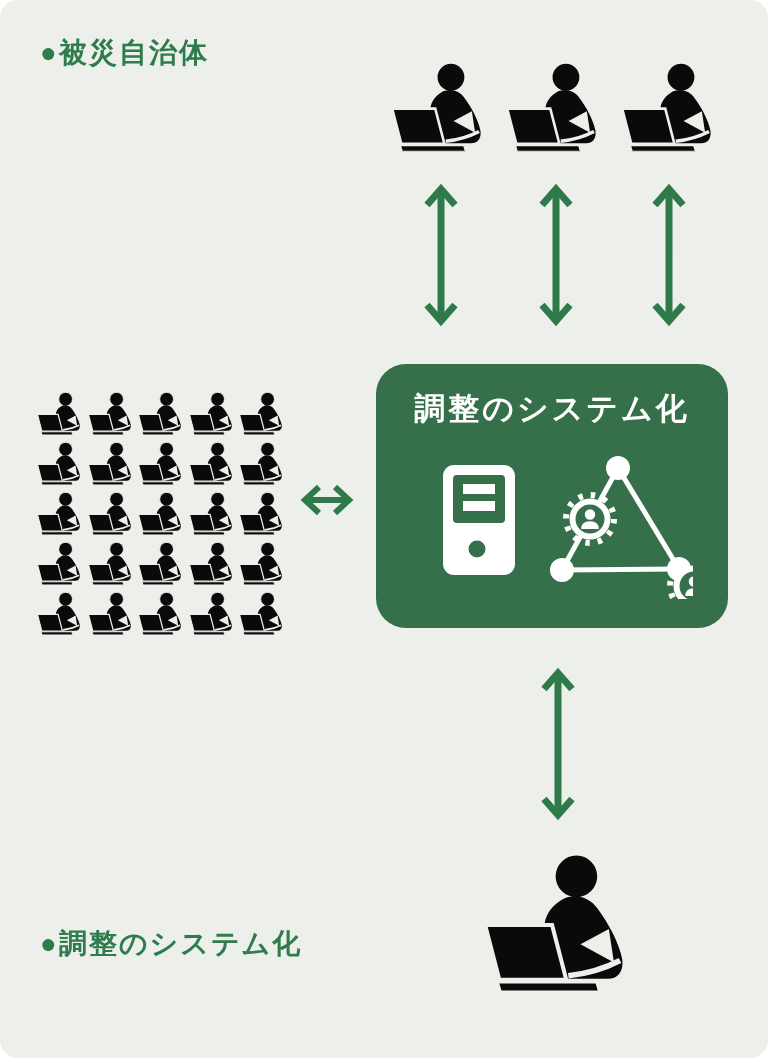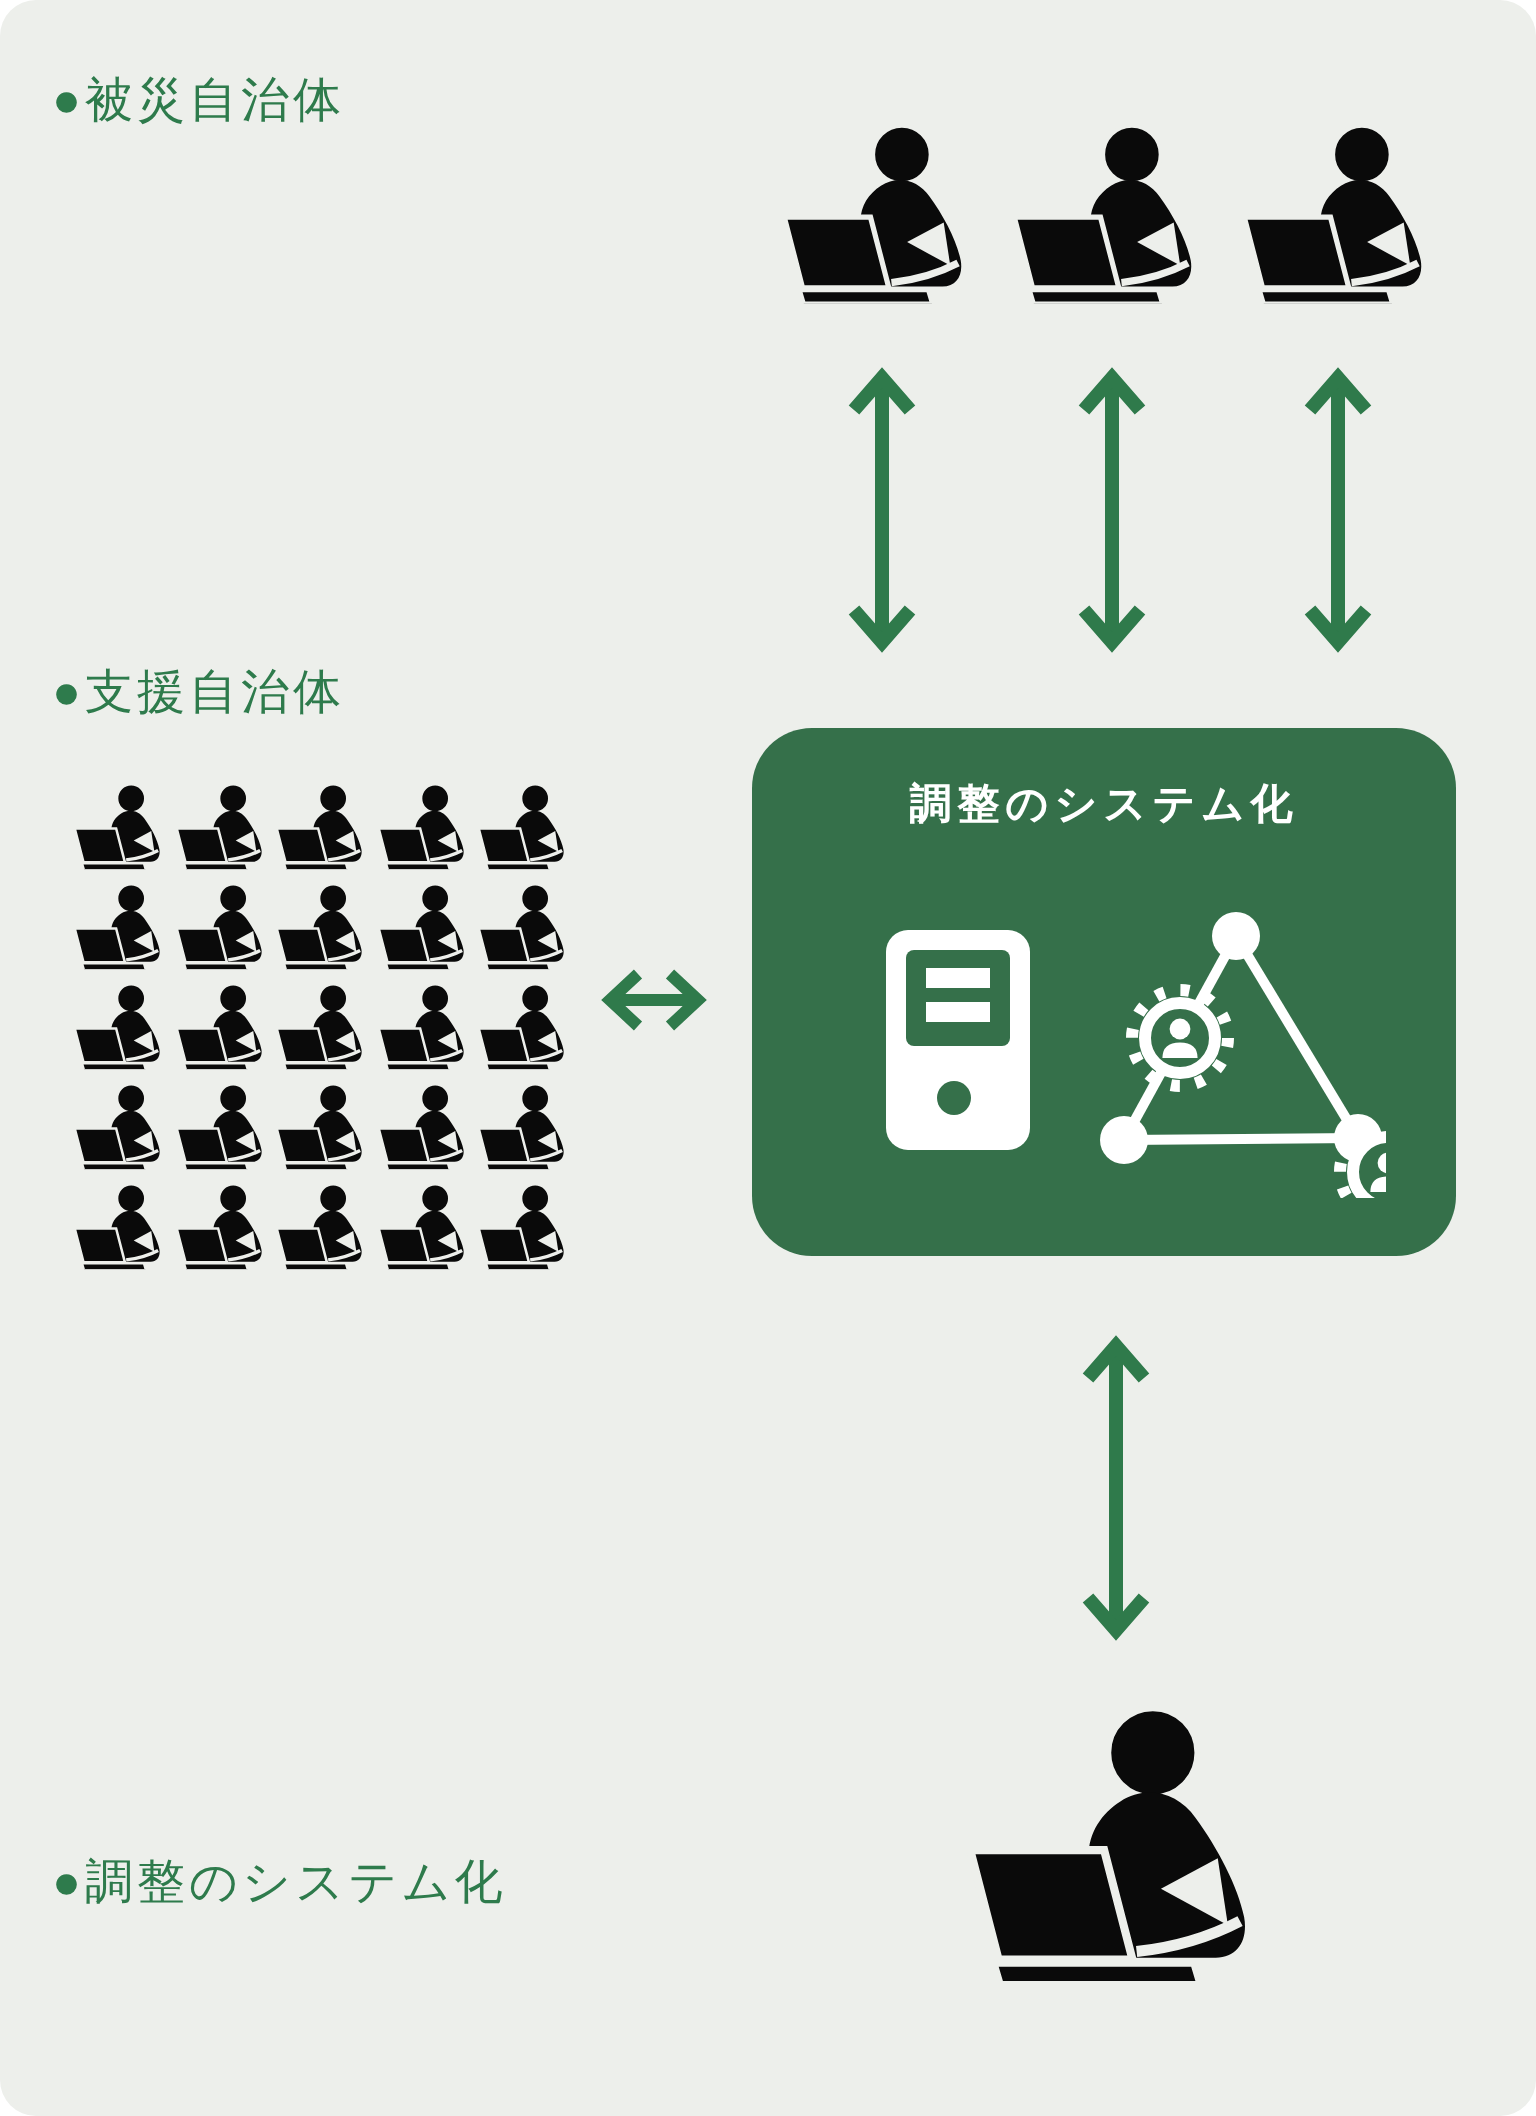--- a/index.html
+++ b/index.html
@@ -15,24 +15,24 @@
   body{font-family:"Liberation Sans","DejaVu Sans",sans-serif;}
   .canvas{
     position:relative;
     width:768px;height:1058px;
     background:var(--bg);
     border-radius:18px;
     overflow:hidden;
   }
   .label{
     position:absolute;
-    left:26px;
+    left:40px;
     color:var(--green-text);
-    font-size:24px;
-    font-weight:400;
+    font-size:28px;
+    font-weight:700;
     letter-spacing:2px;
     white-space:nowrap;
   }
   .label-affected{top:34px;}
   .label-support{top:330px;}
   .label-partners{top:925px;}
   .label-npo{top:987px;}
 
   .top-user-row{
     position:absolute;
@@ -69,21 +69,21 @@
     left:376px;top:364px;
     width:352px;height:264px;
     background:var(--green-box);
     border-radius:30px;
   }
   .system-box .box-title{
     position:absolute;
     top:24px;left:0;right:0;
     text-align:center;
     color:var(--white);
-    font-size:21px;
+    font-size:31px;
     font-weight:700;
     letter-spacing:3px;
     white-space:nowrap;
   }
   .server-icon-svg{position:absolute;left:67px;top:101px;}
   .network-icon-svg{position:absolute;left:169px;top:87px;}
 
   .big-user{
     position:absolute;
     left:467px;top:850px;
@@ -139,21 +139,20 @@
         <path d="M3,23 L17,7 L31,23"></path>
         <path d="M3,123 L17,139 L31,123"></path>
     </svg>
     <svg class="v-arrow a3" width="34" height="146" viewBox="0 0 34 146" fill="none" stroke="currentColor" stroke-width="7">
       <path d="M17,10 V136"></path>
         <path d="M3,23 L17,7 L31,23"></path>
         <path d="M3,123 L17,139 L31,123"></path>
     </svg>
   </div>
 
-  <div class="label label-support">●支援自治体</div>
 
   <div class="support-grid">
     <svg viewBox="0 0 150 140">
         <use href="#person-laptop"></use>
       </svg>
   <svg viewBox="0 0 150 140">
         <use href="#person-laptop"></use>
       </svg>
       <svg viewBox="0 0 150 140">
         <use href="#person-laptop"></use>

